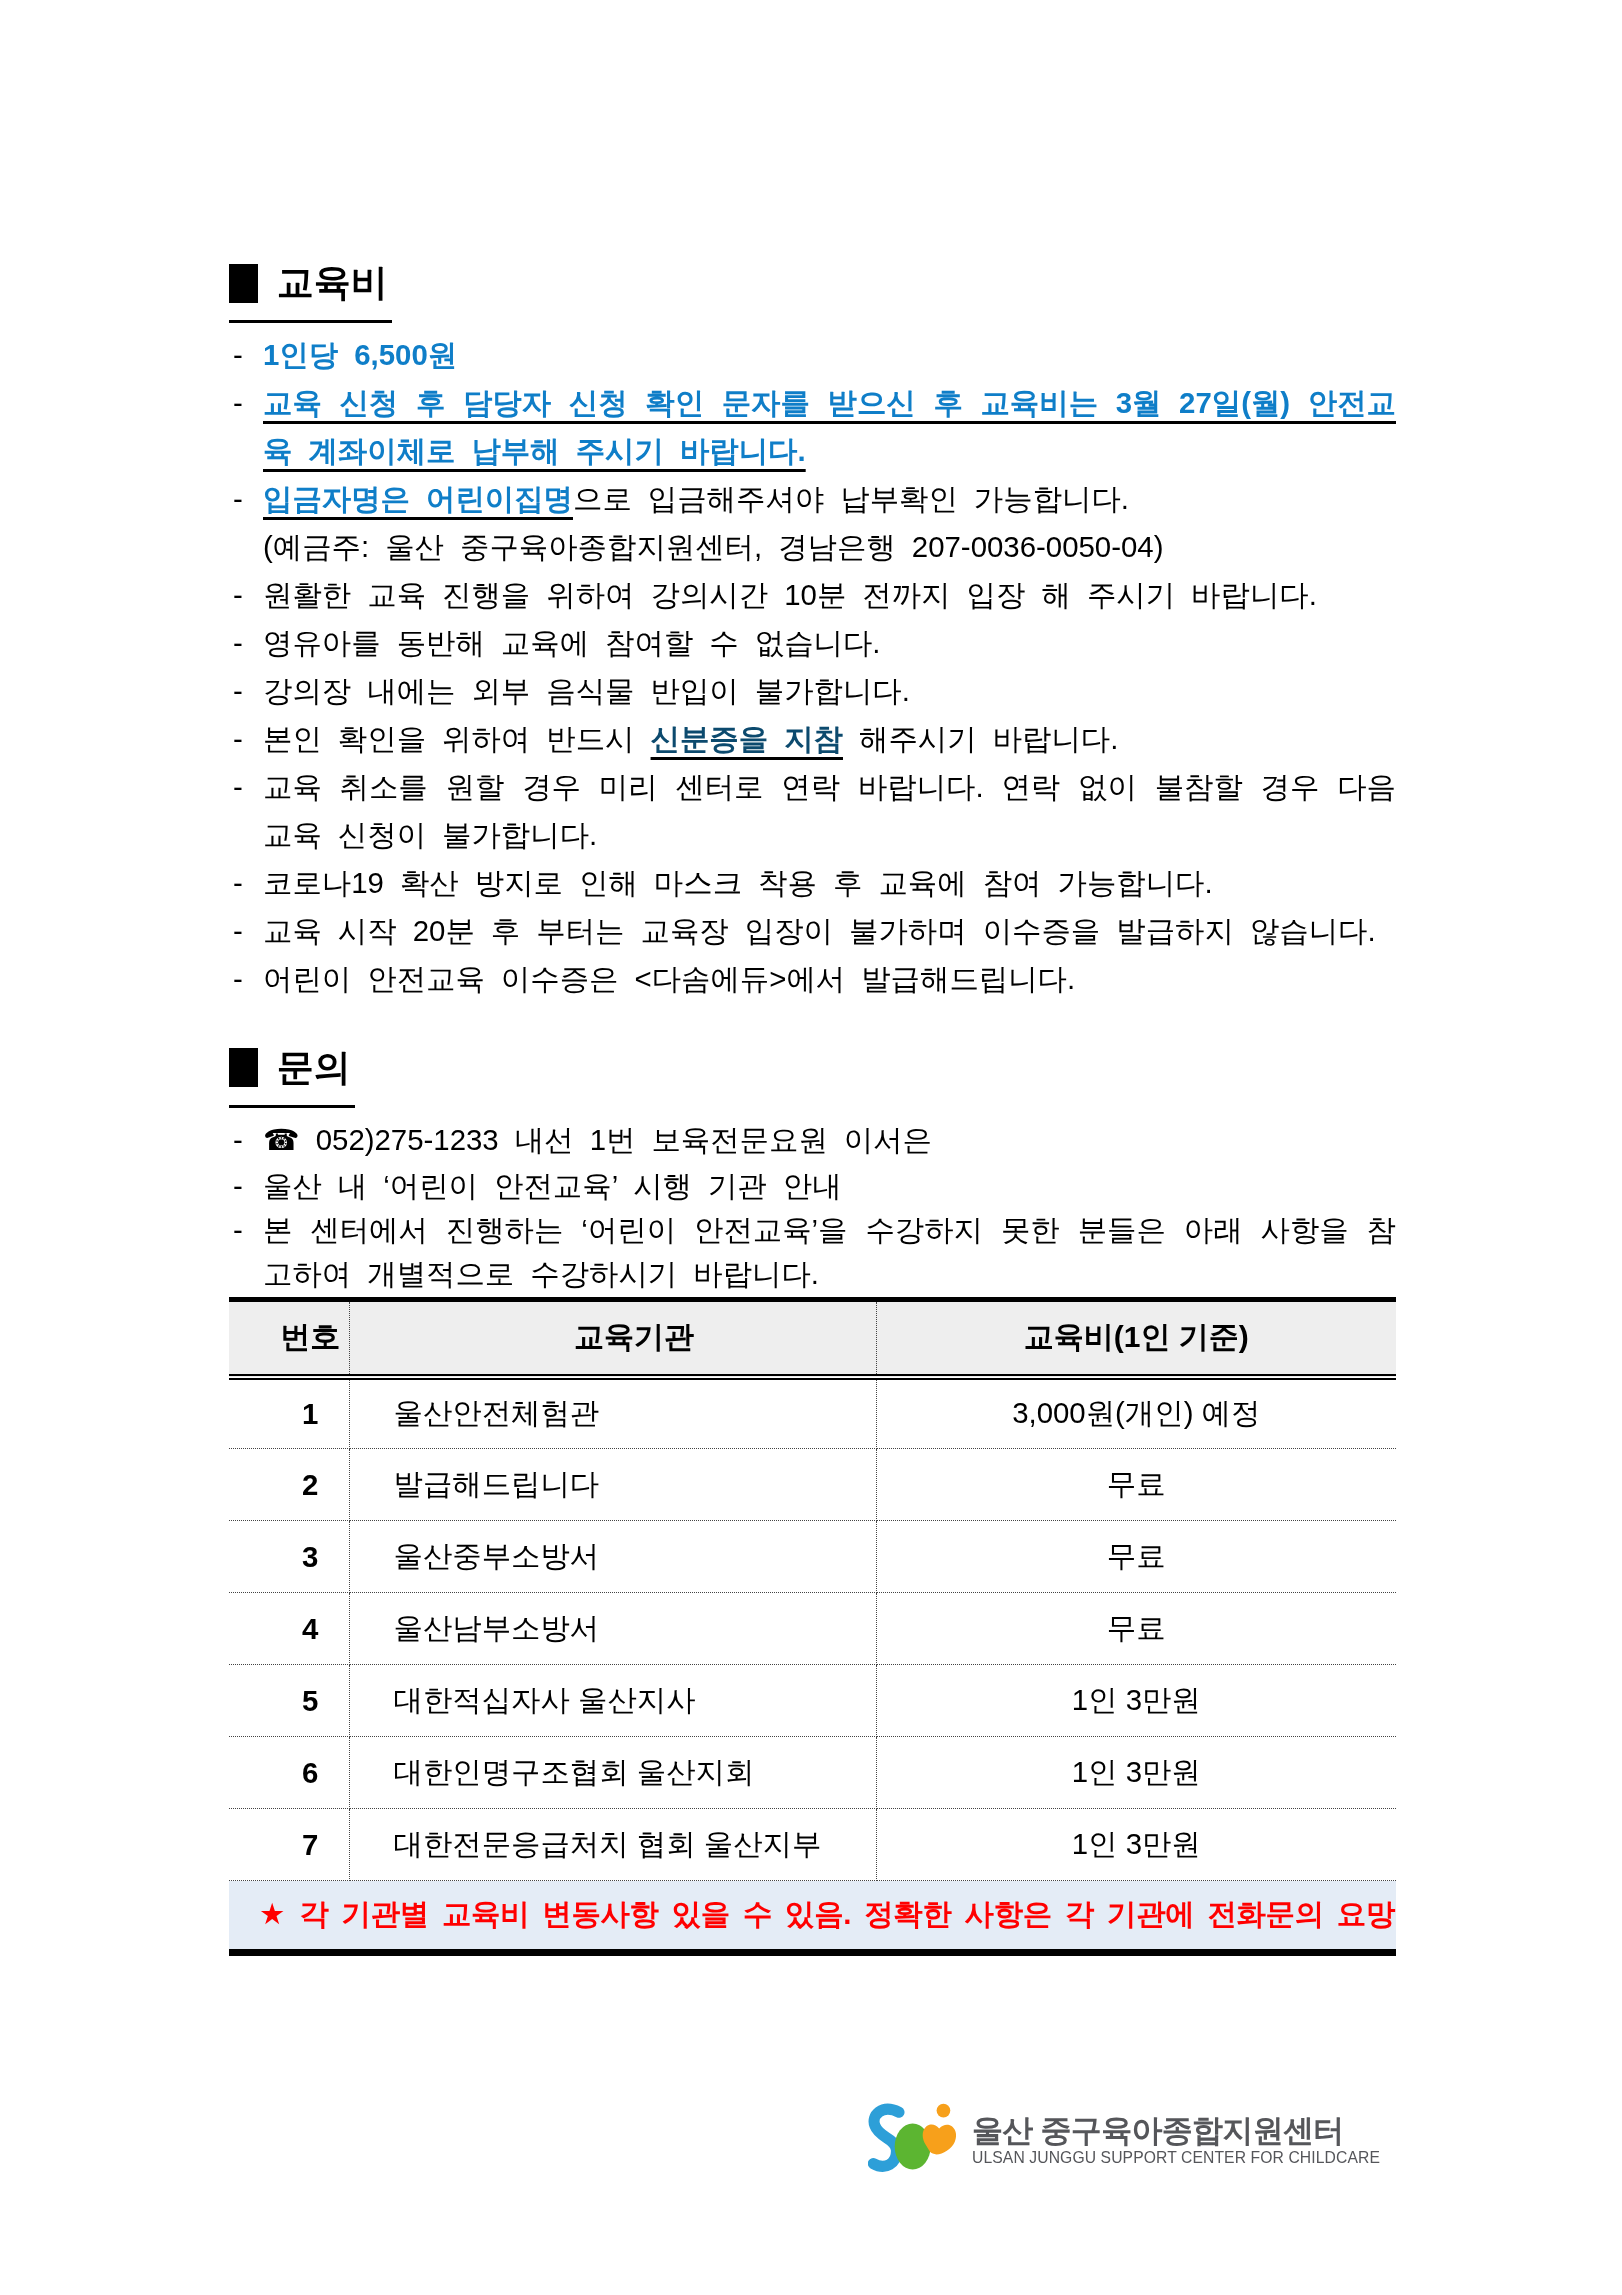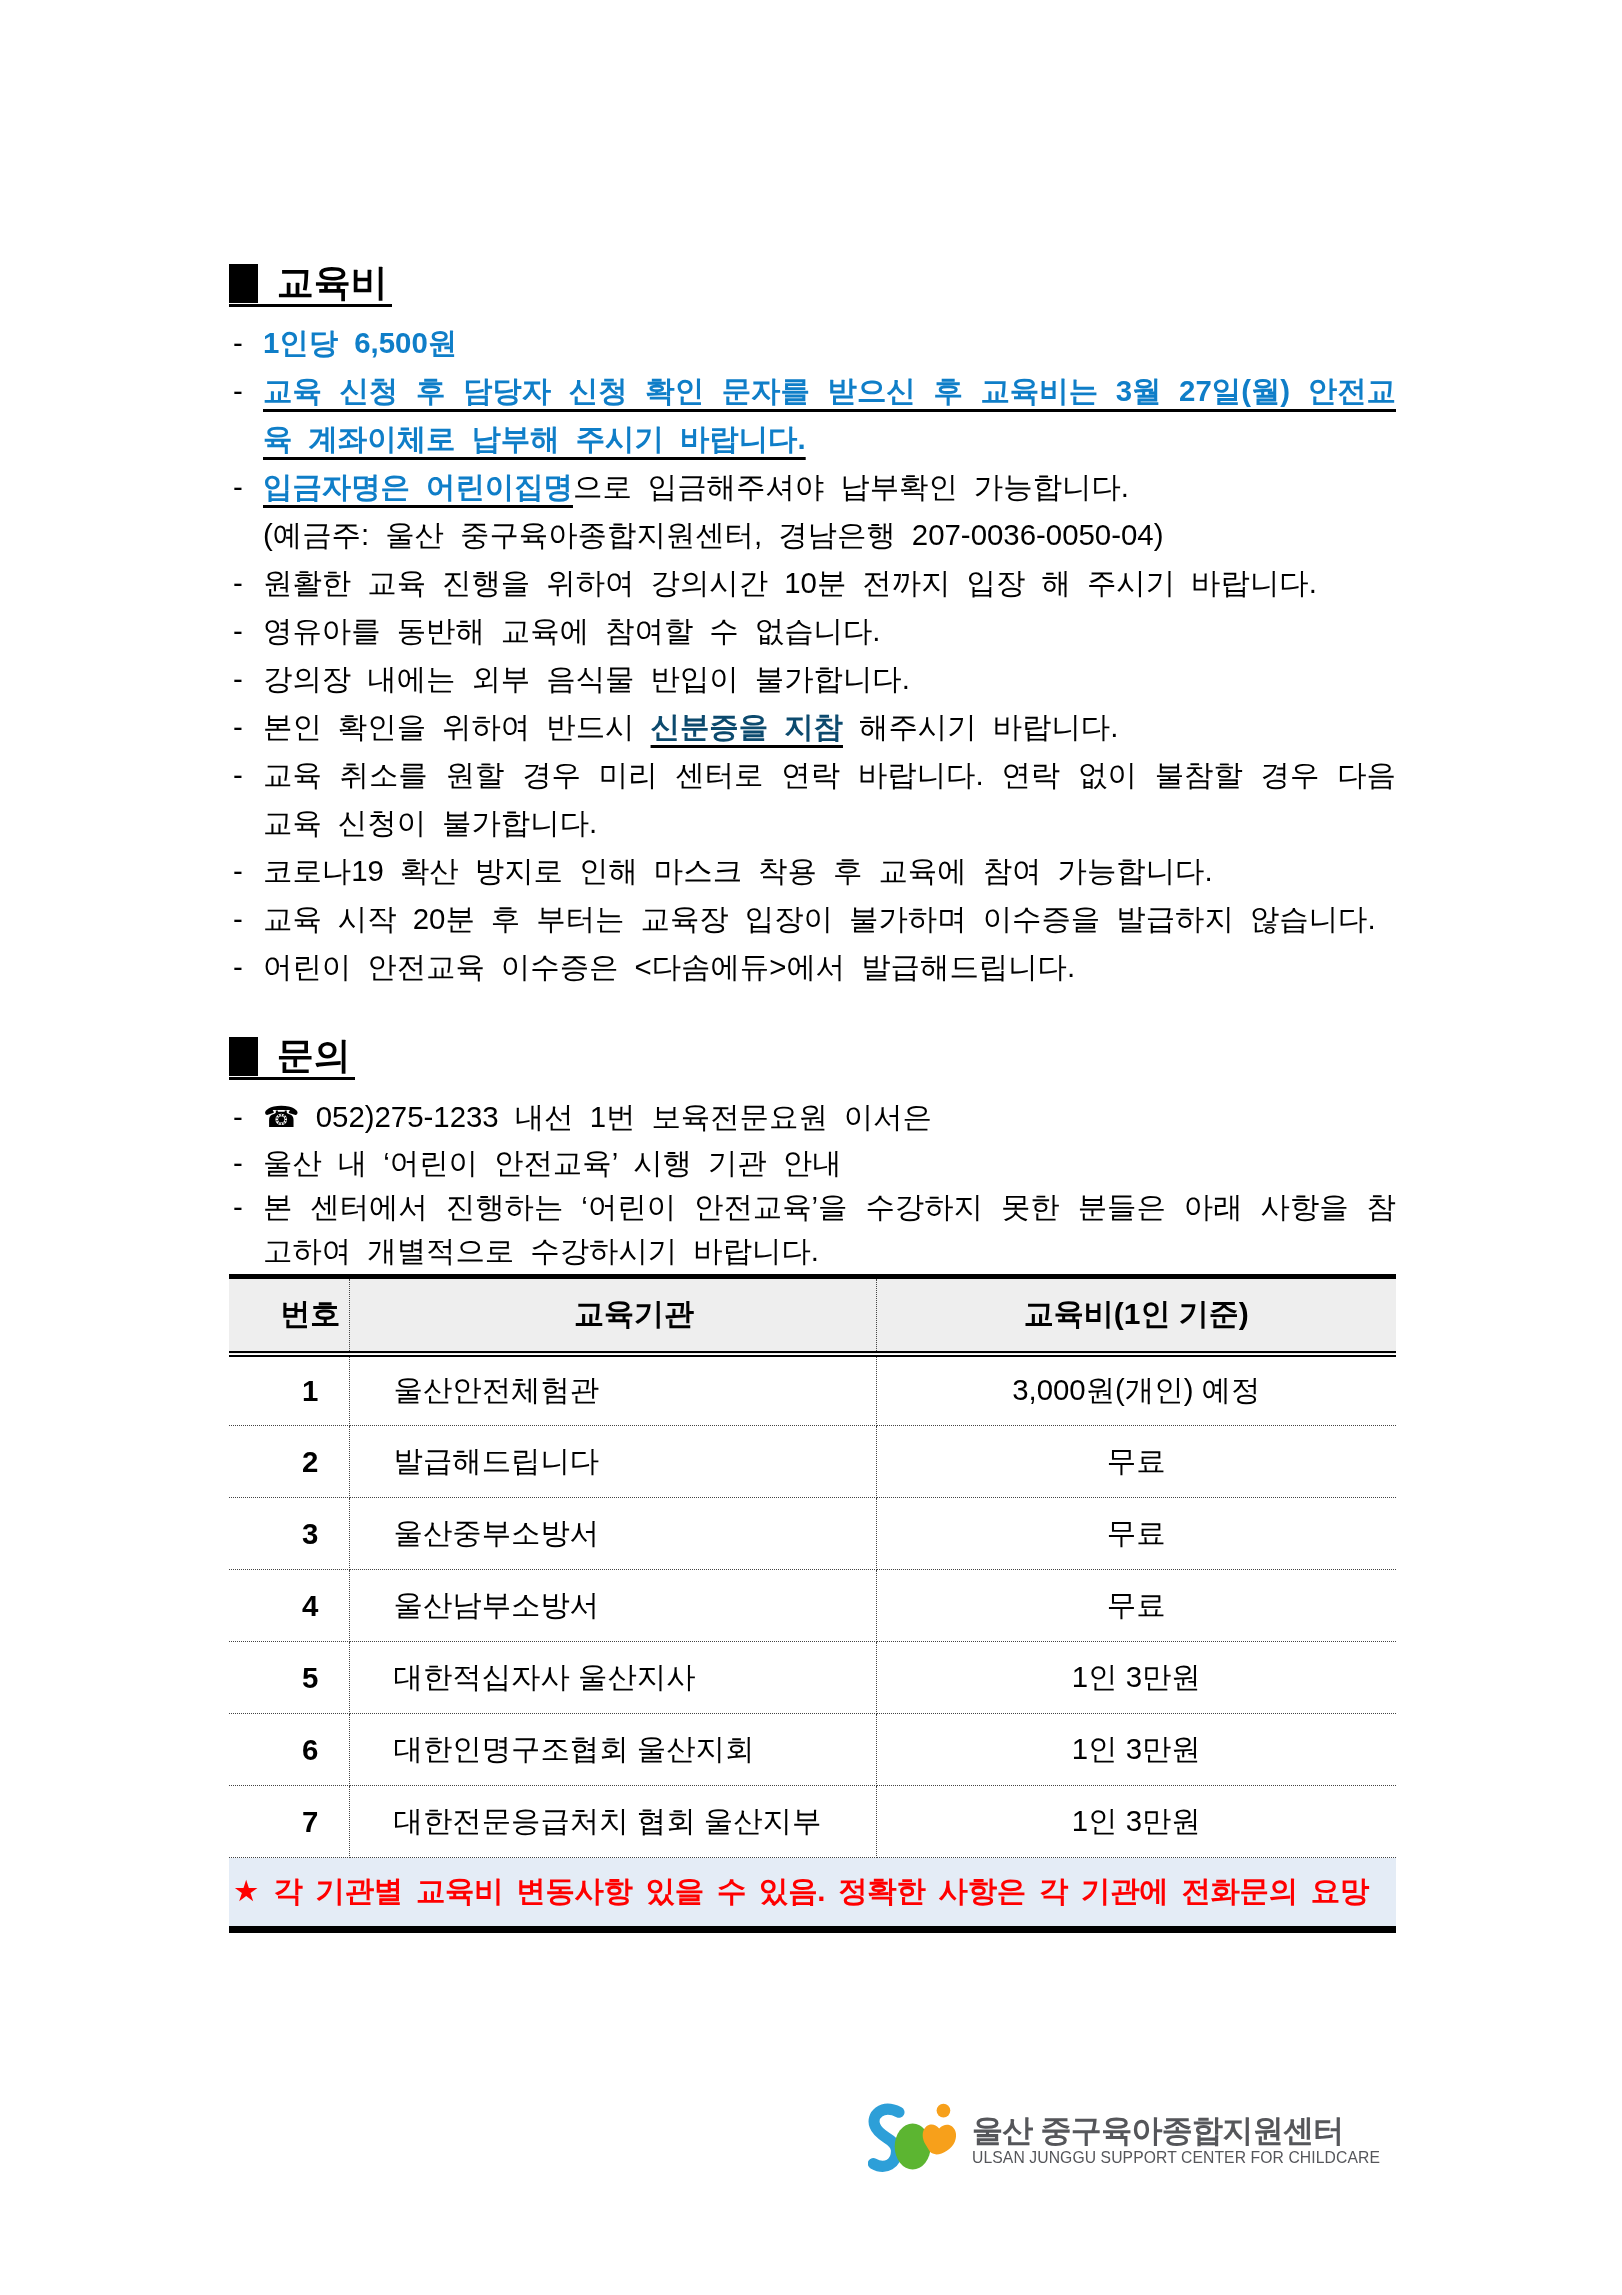--- a/index.html
+++ b/index.html
@@ -16,21 +16,21 @@
 
   
   h2.sec-title {
     margin: 0 0 7.9px 0;
     font-size: 37px; font-weight: bold;
     line-height: 42px;
   }
   h2.sec-title .hwrap {
     display: inline-flex; align-items: center; gap: 18.3px;
     border-bottom: 3.3px solid #000;
-    padding-bottom: 0; padding-right: 3.9px;
+    padding-bottom: 16px; padding-right: 3.9px;
   }
   .sq { display: inline-block; width: 29.4px; height: 39px; background: #000; }
   #sec-notice h2 { margin-top: 13px; }
   #sec-inquiry h2 { margin-top: 44px; }
   #sec-etc h2 { margin-top: 22px; }
 
   
   ul.blist { list-style: none; margin: 0; padding: 0; }
   ul.blist li { display: flex; font-size: 29.4px; line-height: 48px; }
   #sec-etc ul.blist li { line-height: 44px; }
@@ -67,21 +67,21 @@
     vertical-align: middle;
   }
   td.cell-no { text-align: center; font-weight: bold; }
   td.cell-org { text-align: left; padding-left: 36px; }
   td.cell-fee { text-align: center; }
   tr.note-row td {
     height: 67px; background: #E4ECF6;
     border-bottom: none;
     color: #FF0000; font-weight: bold;
     font-size: 28px; letter-spacing: -0.3px; word-spacing: 5.2px;
-    text-align: left; padding-left: 4px;
+    text-align: left; padding-left: 30px;
   }
   tr.note-row .star { margin-right: 14.4px; }
 
   
   .logo-footer {
     position: absolute; top: 2102px; right: 243px;
     display: flex; align-items: center; gap: 1px;
   }
   .logo-mark { width: 103px; height: 77px; }
   .logo-text { text-align: left; color: #55565A; }

